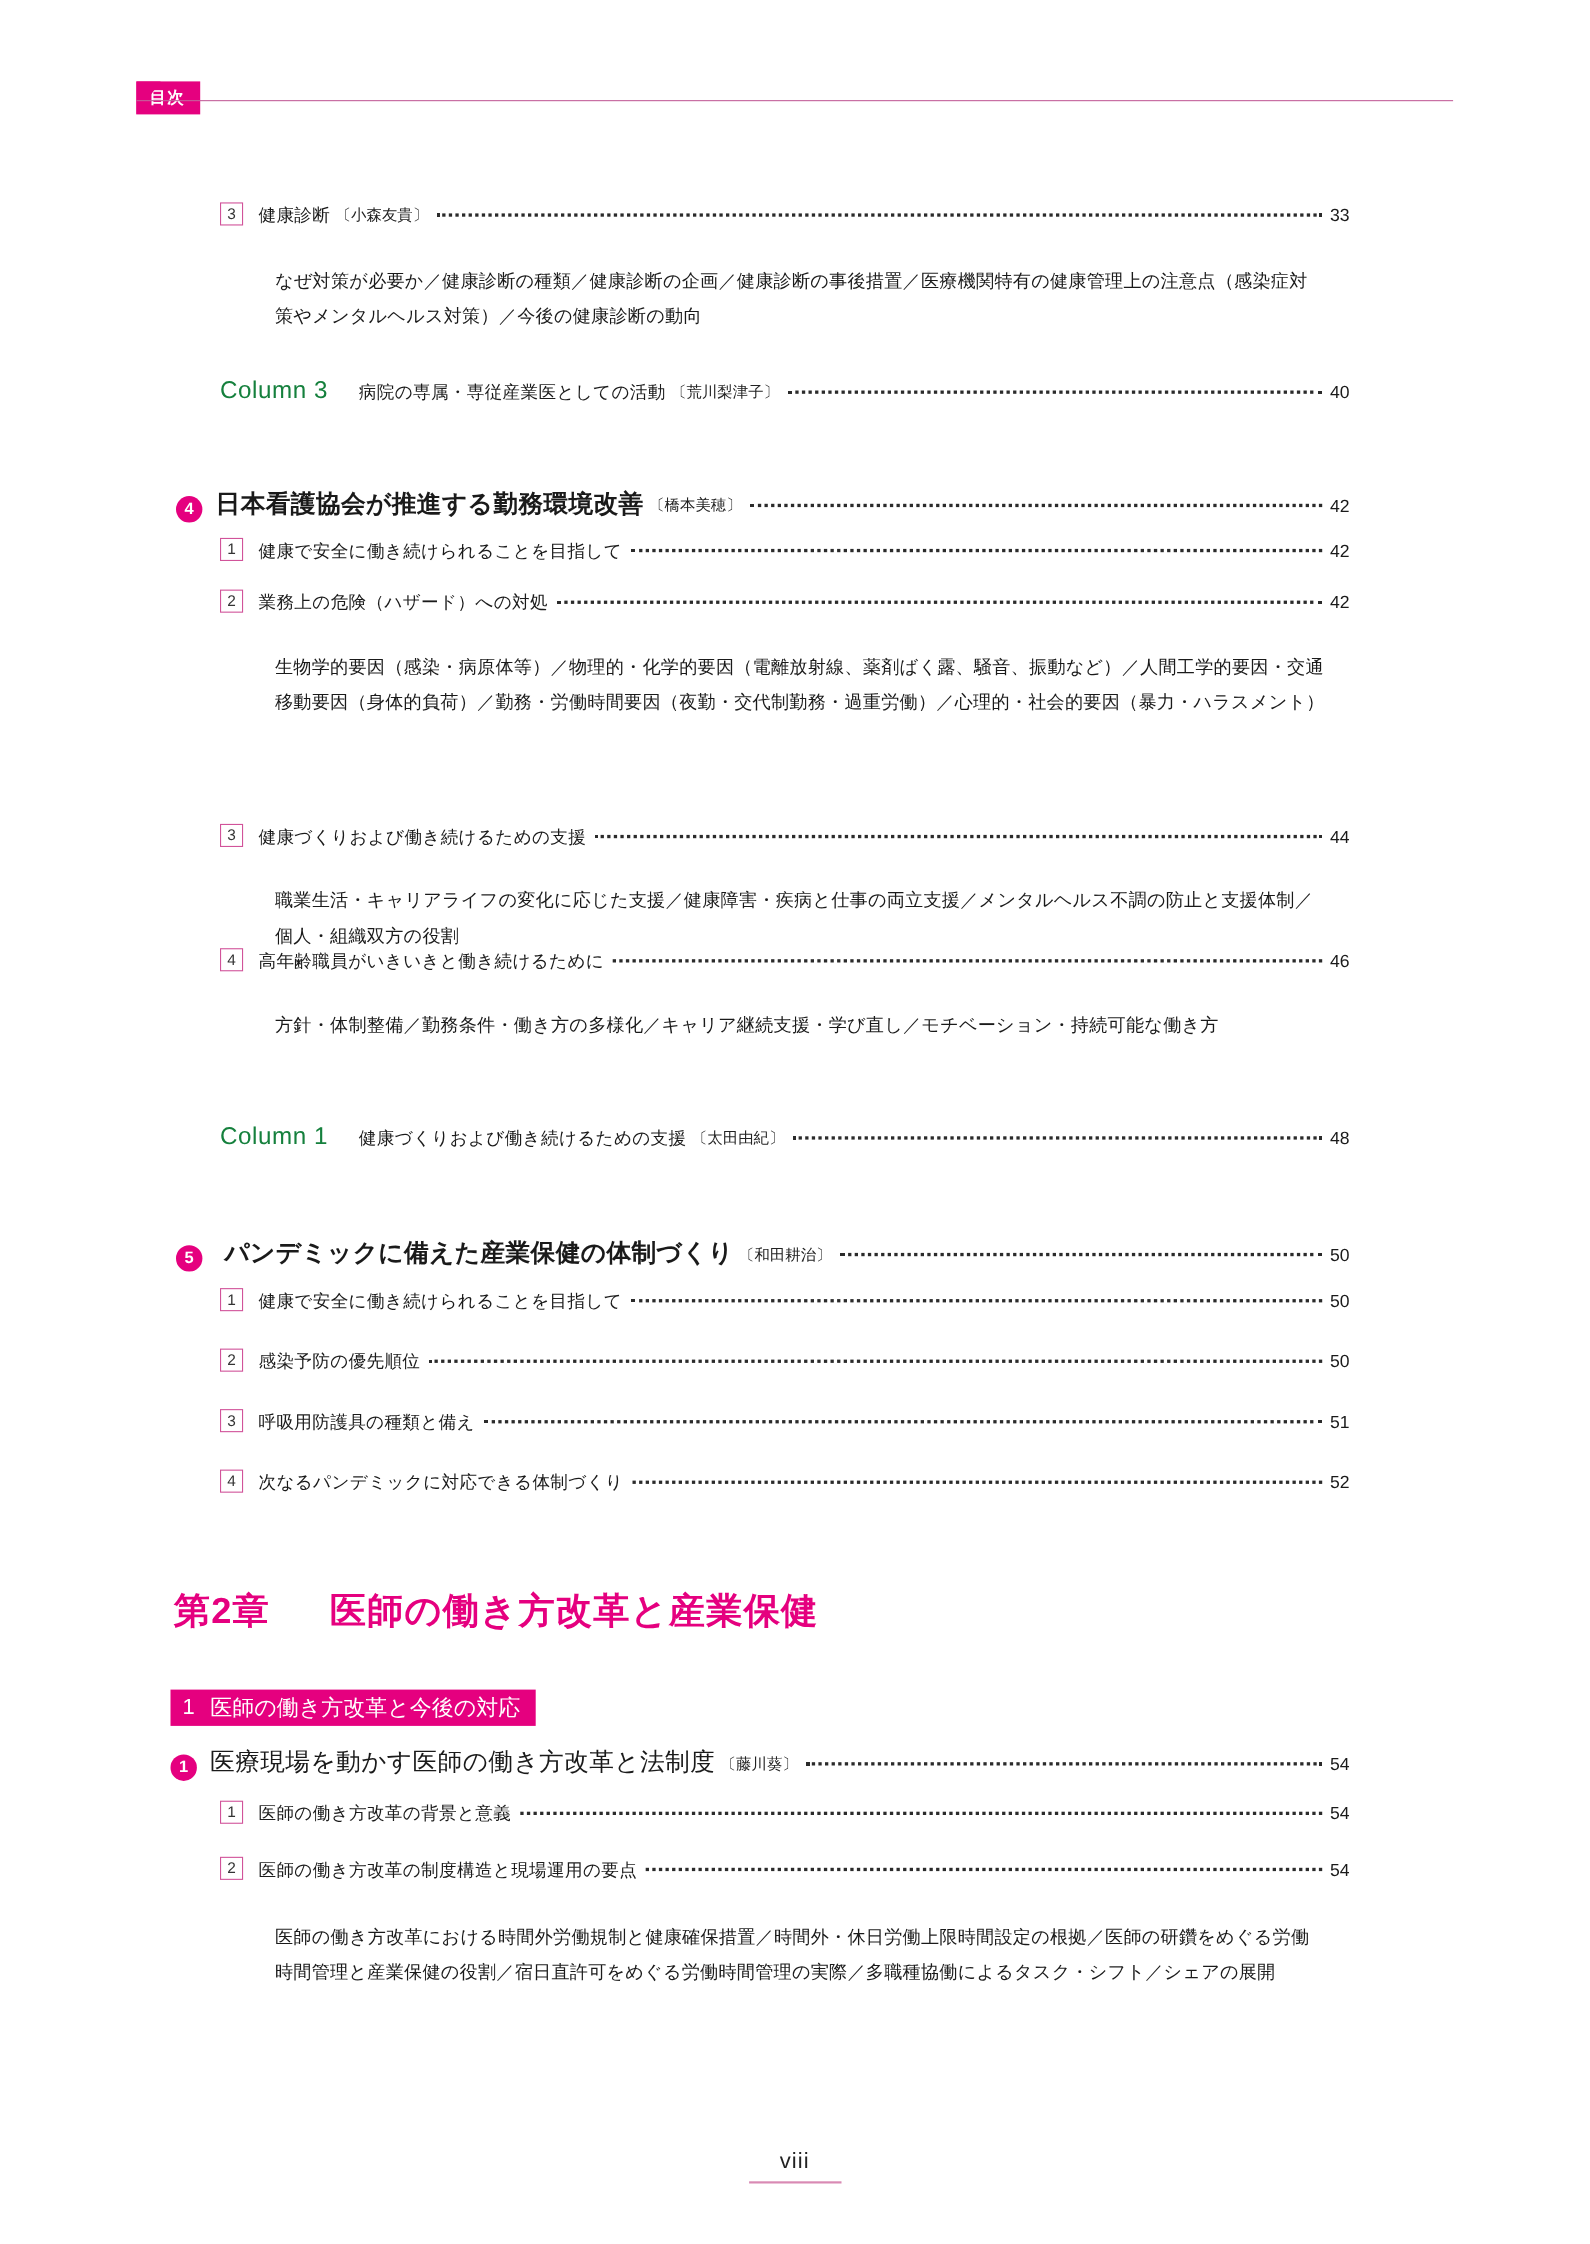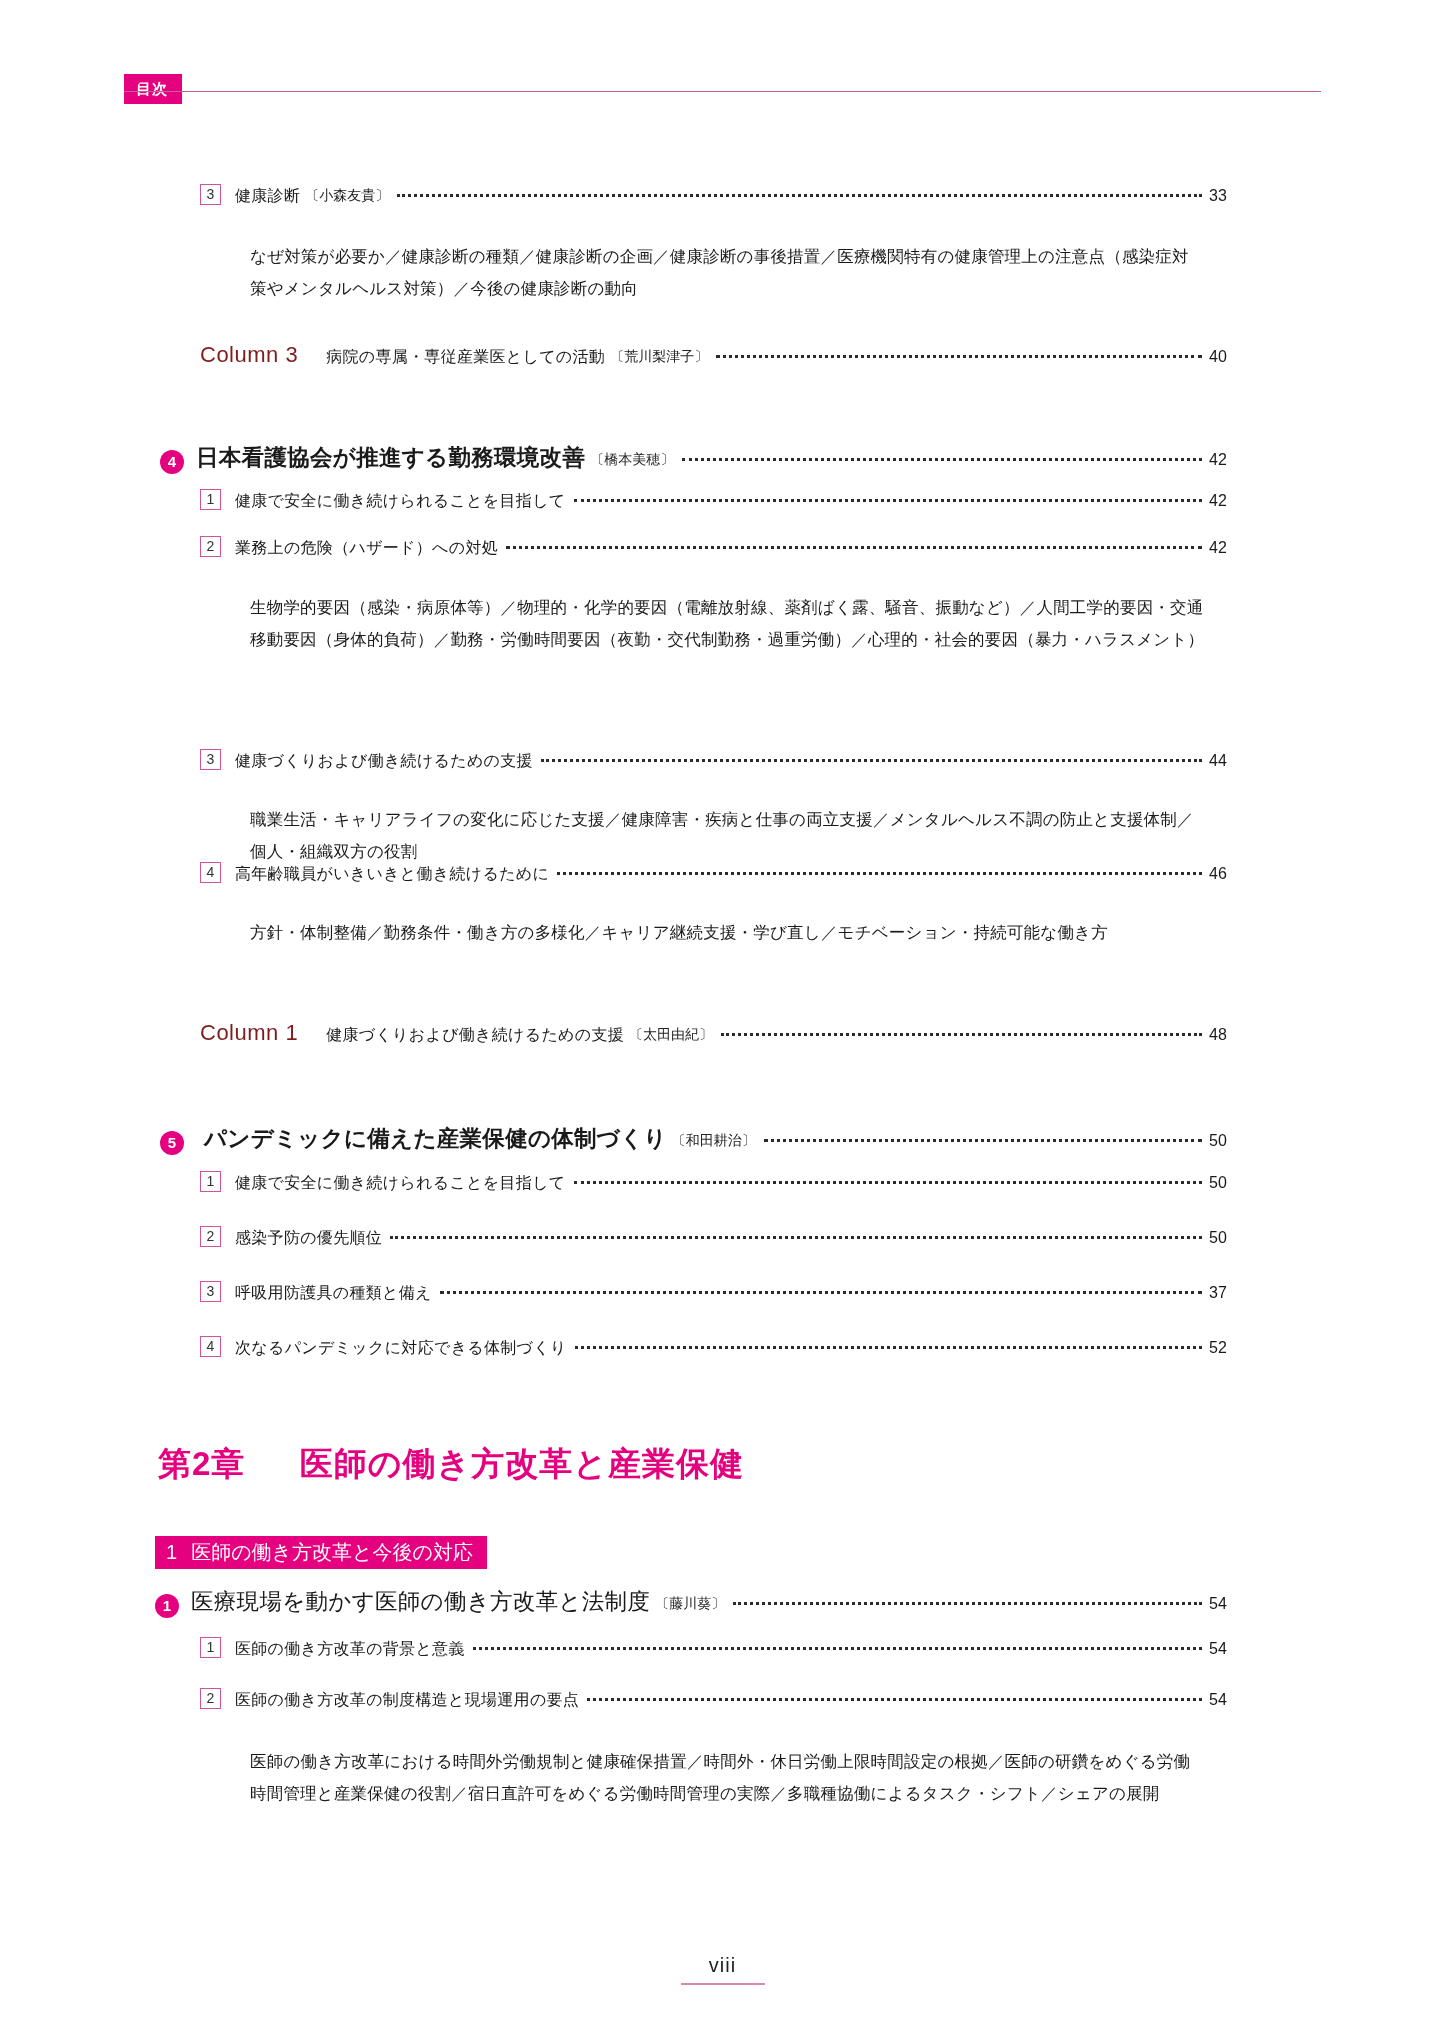--- a/index.html
+++ b/index.html
@@ -139,21 +139,21 @@
   .desc {
     font-size: 16.5px;
     line-height: 1.95;
     color: #1a1a1a;
     letter-spacing: 0.2px;
     white-space: normal;
   }
 
   .column-label {
     flex: 0 0 auto;
-    color: #7f1d1d;
+    color: #15803d;
     font-size: 22px;
     font-weight: normal;
     letter-spacing: 0.5px;
   }
 
   
   .chapter {
     position: absolute;
     font-size: 33px;
     font-weight: bold;
@@ -294,21 +294,21 @@
     <span class="marker-box">2</span>
     <span class="title lvl2">感染予防の優先順位</span>
     <span class="leader"></span>
     <span class="pageno">50</span>
   </div>
 
   <div class="row" style="position:absolute; left:200px; top:1283px; width:1045px;">
     <span class="marker-box">3</span>
     <span class="title lvl2">呼吸用防護具の種類と備え</span>
     <span class="leader"></span>
-    <span class="pageno">37</span>
+    <span class="pageno">51</span>
   </div>
 
   <div class="row" style="position:absolute; left:200px; top:1338px; width:1045px;">
     <span class="marker-box">4</span>
     <span class="title lvl2">次なるパンデミックに対応できる体制づくり</span>
     <span class="leader"></span>
     <span class="pageno">52</span>
   </div>
 
   <div class="chapter" style="left:158px; top:1442px;">

